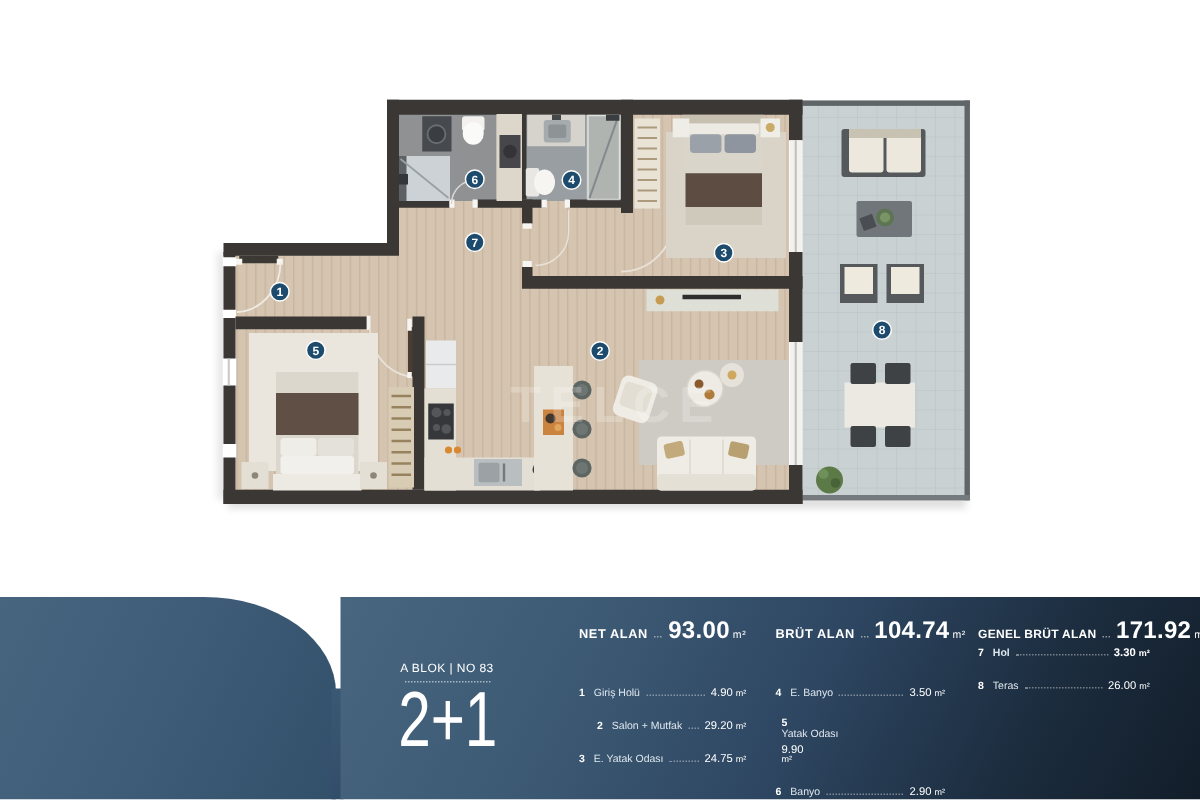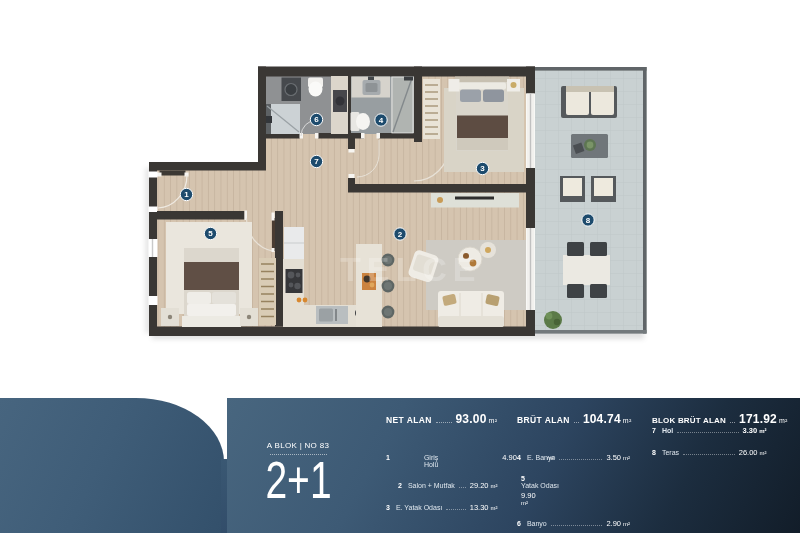--- a/index.html
+++ b/index.html
@@ -13,21 +13,21 @@
          background:linear-gradient(115deg,#47657f 0%,#3f5d78 45%,#33506b 100%);
          border-top-right-radius:88px 64px;}
   .blok{position:absolute;left:21px;top:43px;width:101px;text-align:center;color:#fff;
         font-size:8px;letter-spacing:.3px;white-space:nowrap;}
   .bloksep{position:absolute;left:43px;top:56px;width:57px;border-top:1px dotted rgba(255,255,255,.55);}
   .big21{position:absolute;left:18px;top:52px;width:107px;text-align:center;color:#fff;
          font-size:52px;font-weight:400;transform:scaleX(.75);transform-origin:50% 0;}
   .col{position:absolute;top:14px;text-align:right;}
   .hdr{display:flex;align-items:baseline;color:#fff;font-size:8.5px;letter-spacing:.4px;font-weight:bold;white-space:nowrap;}
   .hdr .dots{flex:1;min-width:5px;border-bottom:1px dotted rgba(255,255,255,.5);margin:0 4px 2px 4px;}
-  .hdr .val{font-size:12px;letter-spacing:.2px;}
+  .hdr .val{font-size:16px;letter-spacing:.2px;}
   .hdr .m2{font-size:7px;font-weight:normal;margin-left:2px;}
   .row{display:flex;align-items:baseline;color:#dfe7ee;font-size:7px;margin-top:0;}
   .row b{color:#fff;font-size:7px;margin-right:6px;}
   .row .dots{flex:1;border-bottom:1px dotted rgba(255,255,255,.4);margin:0 4px 1px 4px;}
   .row .val{font-size:7.5px;color:#fff;}
   .row .m2{font-size:6px;margin-left:2px;color:#fff;}
 </style>
 </head>
 <body>
 
@@ -473,39 +473,39 @@
 
   <div class="big21">2+1</div>
 
   <div class="col" style="left:159.5px;width:111.5px;">
     <div class="hdr">
         <span>NET ALAN</span>
         <span class="dots"></span>
         <span class="val">93.00</span>
         <span class="m2">m²</span>
       </div>
-    <div class="row" style="margin-top:27px;gap:28px;">
+    <div class="row" style="margin-top:27px;">
         <b>1</b>
         <span>Giriş Holü</span>
         <span class="dots"></span>
         <span class="val">4.90</span>
         <span class="m2">m²</span>
       </div>
     <div class="row" style="margin-top:13px;padding-left:12px;">
         <b>2</b>
         <span>Salon + Mutfak</span>
         <span class="dots"></span>
         <span class="val">29.20</span>
         <span class="m2">m²</span>
       </div>
     <div class="row" style="margin-top:13px;">
         <b>3</b>
         <span>E. Yatak Odası</span>
         <span class="dots"></span>
-        <span class="val">13.30</span>
+        <span class="val">24.75</span>
         <span class="m2">m²</span>
       </div>
   </div>
 
   <div class="col" style="left:290.5px;width:113px;">
     <div class="hdr">
         <span>BRÜT ALAN</span>
         <span class="dots"></span>
         <span class="val">104.74</span>
         <span class="m2">m²</span>
@@ -528,21 +528,21 @@
         <b>6</b>
         <span>Banyo</span>
         <span class="dots"></span>
         <span class="val">2.90</span>
         <span class="m2">m²</span>
       </div>
   </div>
 
   <div class="col" style="left:425.5px;width:114.5px;">
     <div class="hdr" style="font-size:8px;letter-spacing:.2px;">
-        <span>BLOK BRÜT ALAN</span>
+        <span>GENEL BRÜT ALAN</span>
         <span class="dots"></span>
         <span class="val">171.92</span>
         <span class="m2">m²</span>
       </div>
     <div class="row" style="font-weight:bold;">
         <b>7</b>
         <span>Hol</span>
         <span class="dots"></span>
         <span class="val">3.30</span>
         <span class="m2">m²</span>

